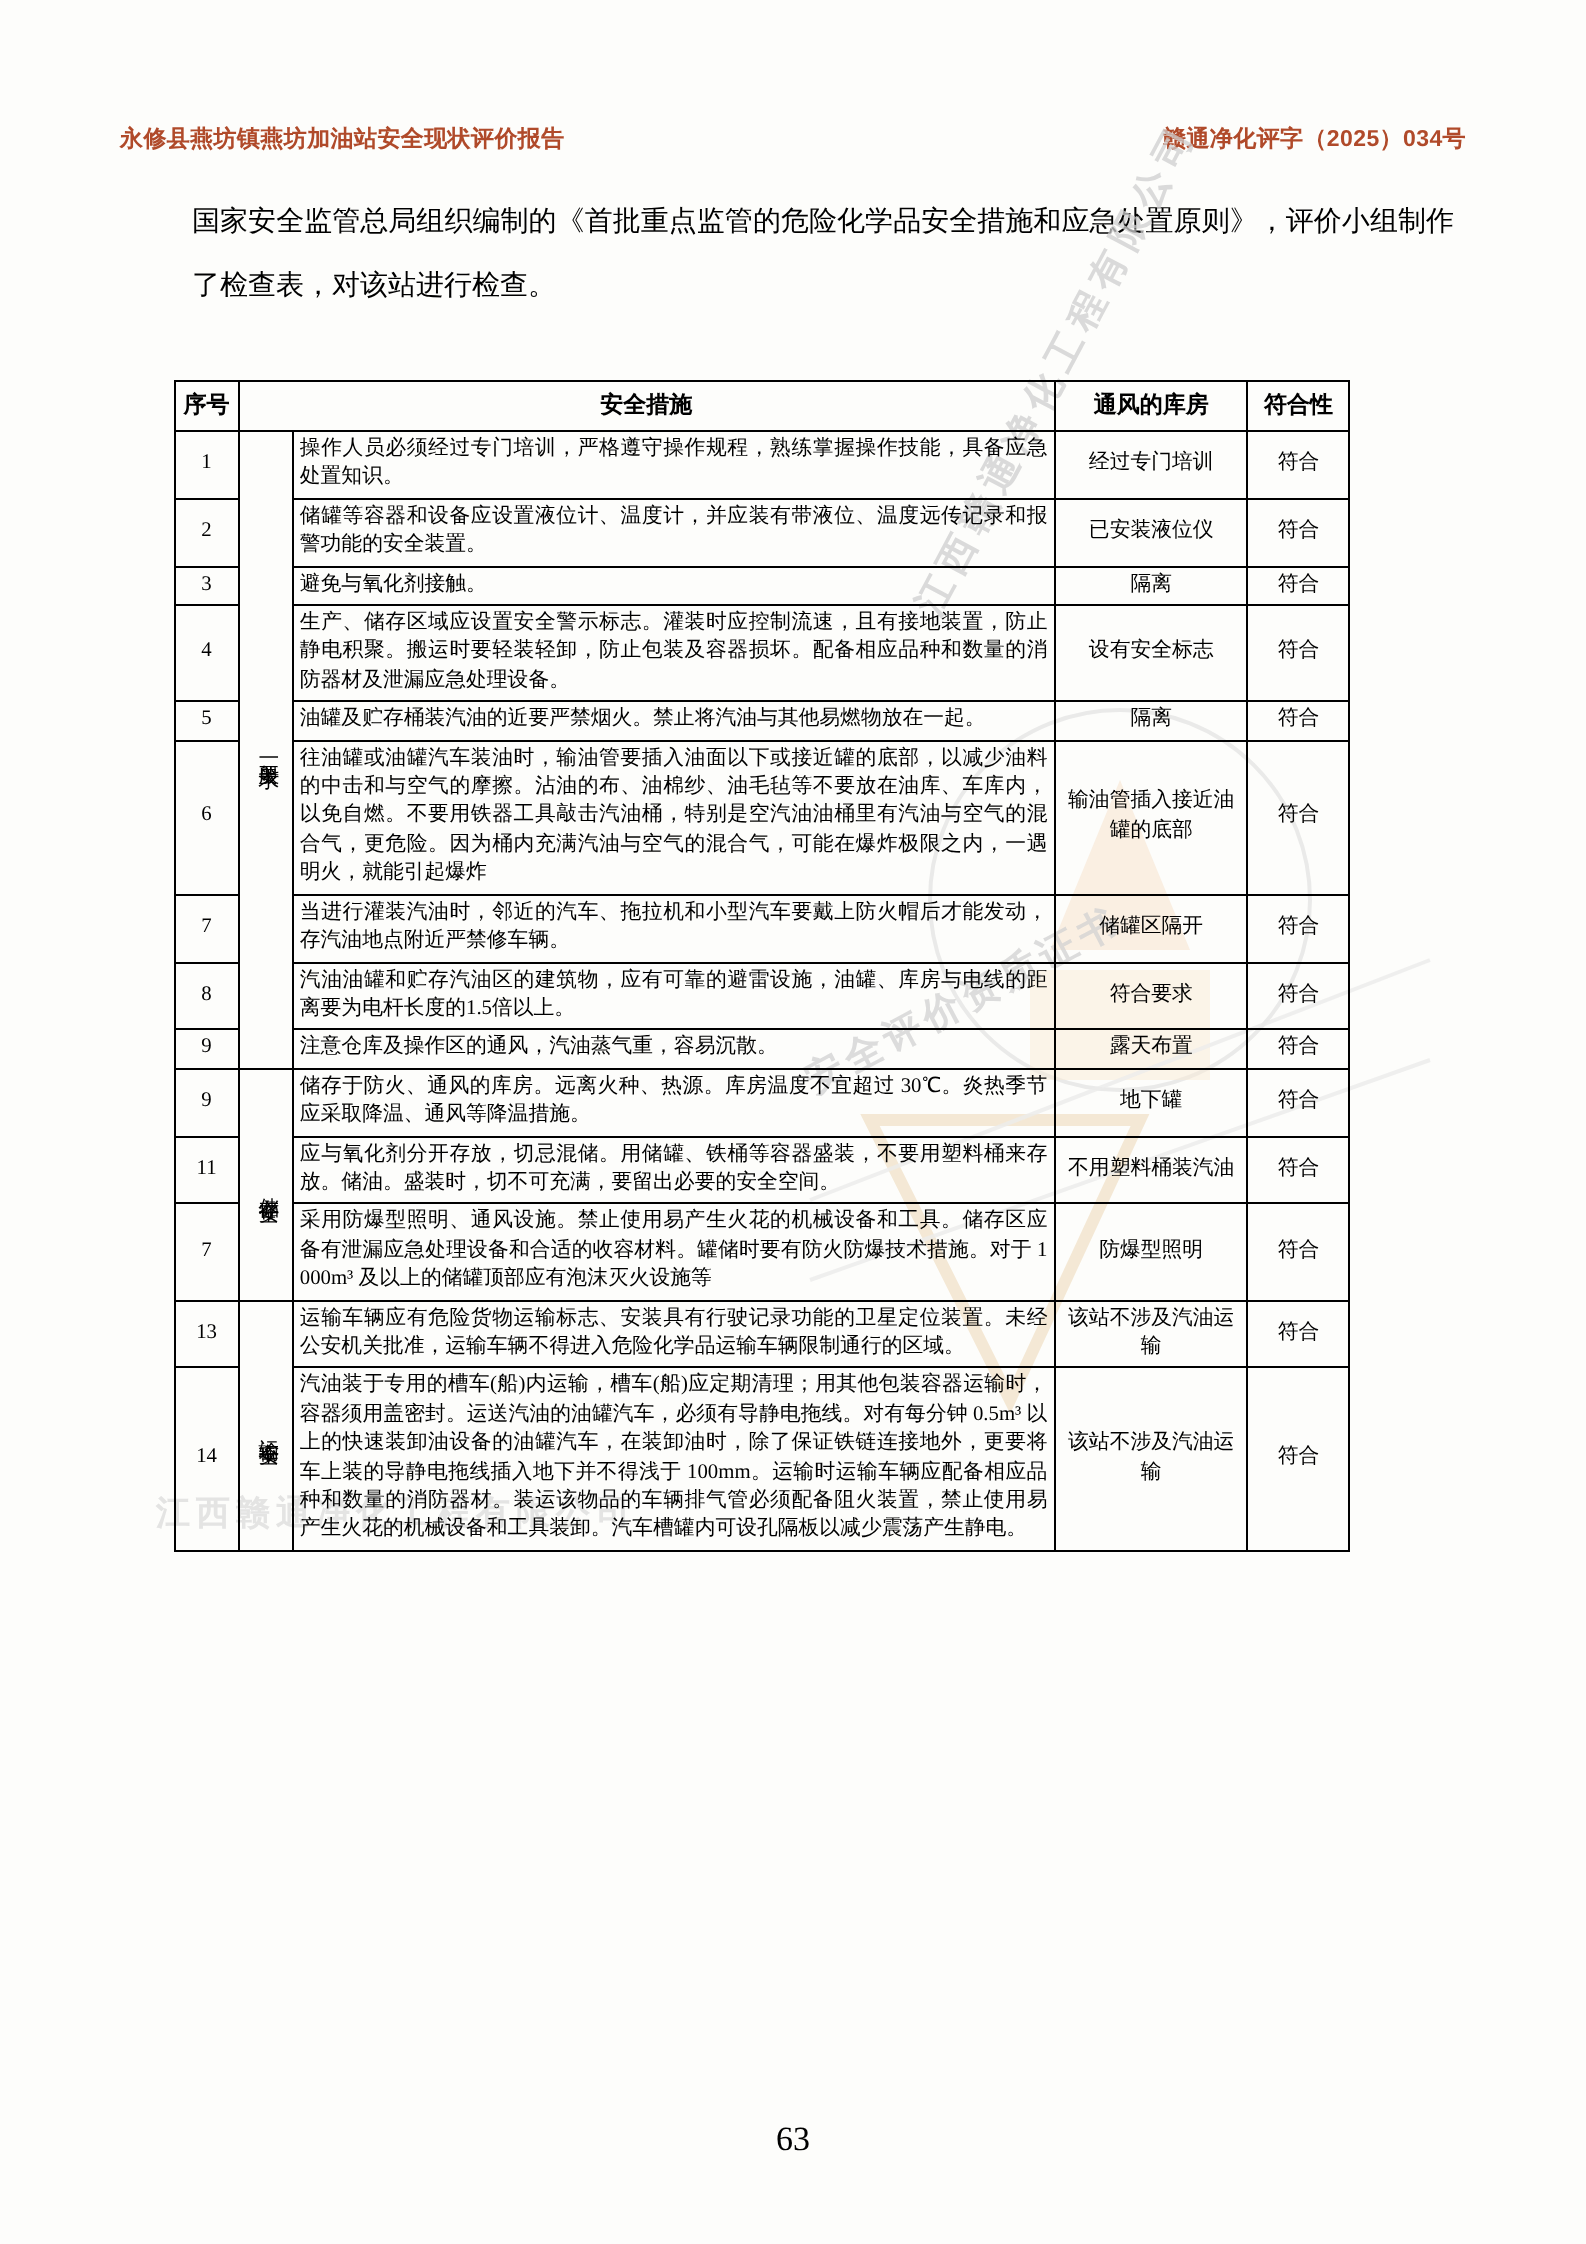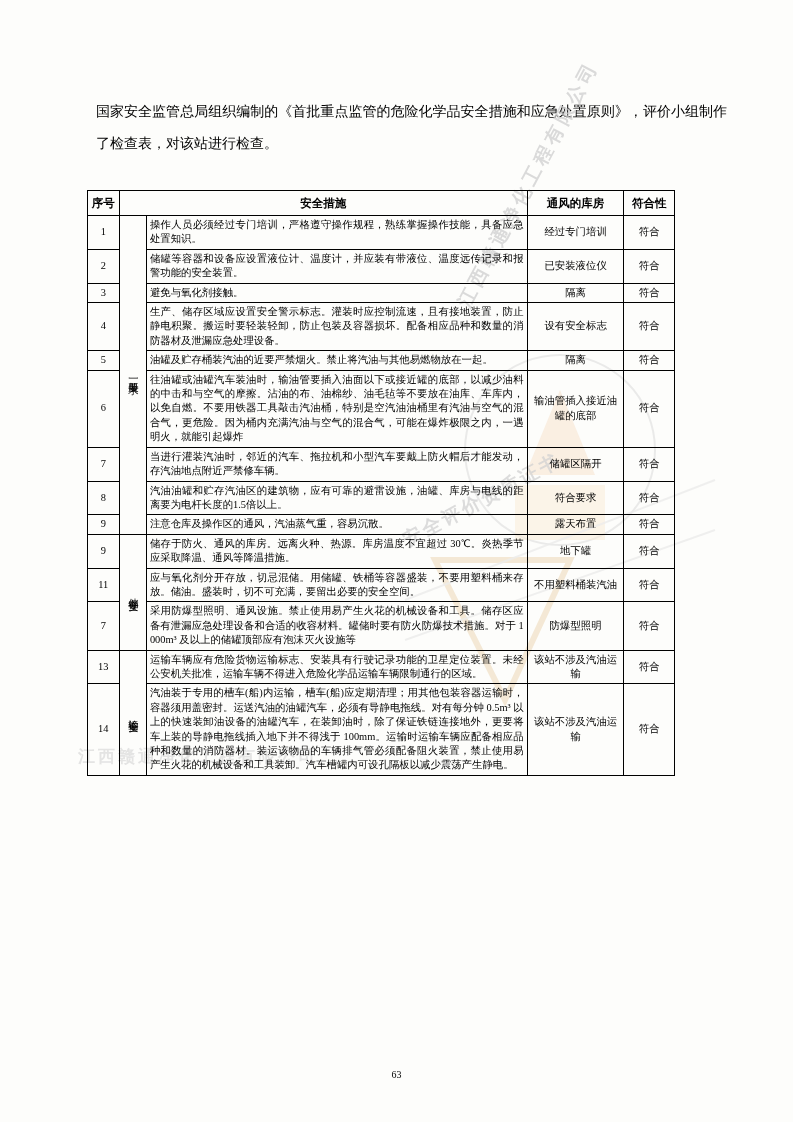--- a/index.html
+++ b/index.html
@@ -87,21 +87,21 @@
     letter-spacing: 1px;
     font-size: 10.4px;
     padding: 0;
   }
   .pageno {
     position: absolute;
     bottom: 42px;
     left: 0;
     width: 100%;
     text-align: center;
-    font-size: 10px;
+    font-size: 17px;
     font-family: "Liberation Serif", serif;
   }
   
   .wm {
     position: absolute;
     left: 395px;
     top: 300px;
     width: 330px;
     height: 430px;
     pointer-events: none;
@@ -138,20 +138,24 @@
     font-size: 17px;
     letter-spacing: 3px;
     color: #dcdcdc;
   }
 </style>
 </head>
 <body>
 
 <div class="page">
 
+  <div class="header">
+    <div class="hdr-left">永修县燕坊镇燕坊加油站安全现状评价报告</div>
+    <div class="hdr-right">赣通净化评字（2025）034号</div>
+  </div>
 
   <div class="intro">国家安全监管总局组织编制的《首批重点监管的危险化学品安全措施和应急处置原则》，评价小组制作了检查表，对该站进行检查。</div>
 
 
   <div class="wm">
     <svg viewBox="0 0 330 430" xmlns="http://www.w3.org/2000/svg">
       <g fill="none" stroke="#d8d8d8" stroke-width="2">
         <circle cx="165" cy="150" r="95"></circle>
       </g>
       <g fill="#f0c9a0" opacity="0.55">

